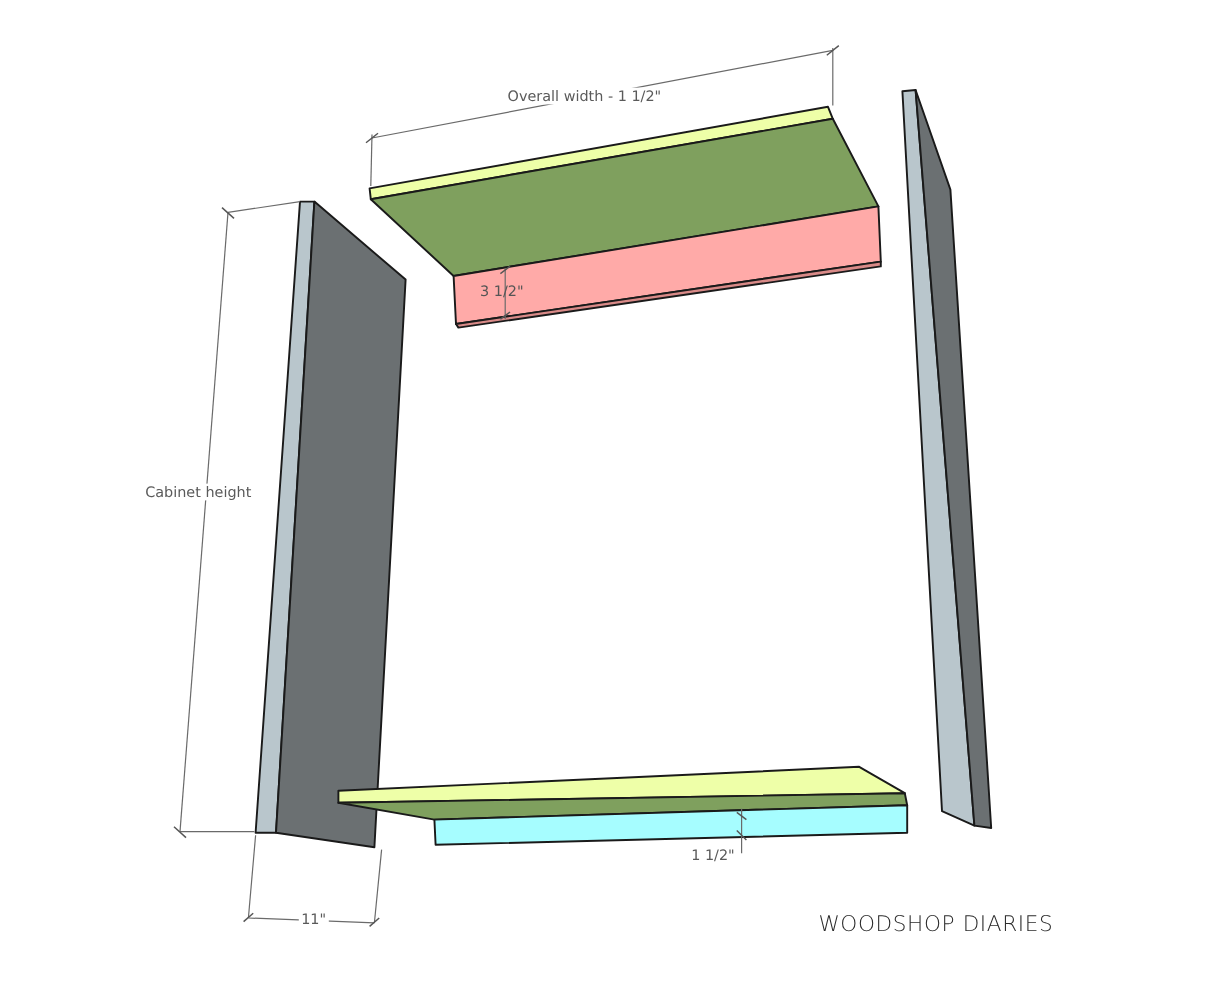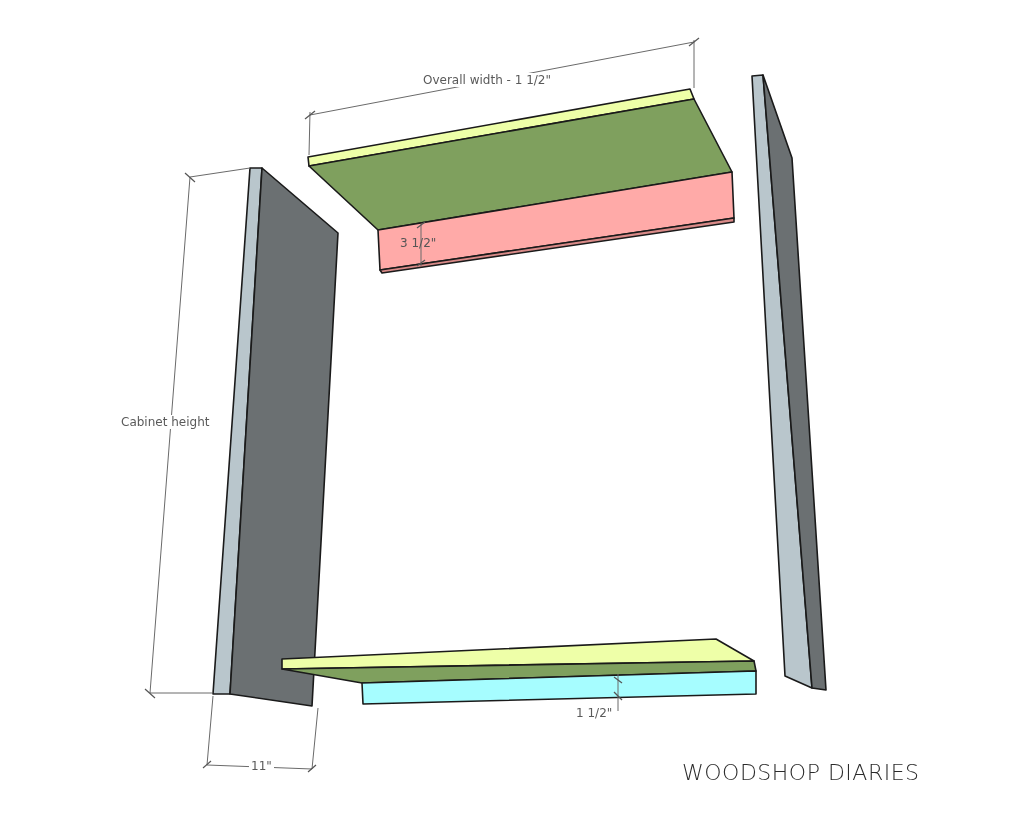--- a/index.html
+++ b/index.html
@@ -3,21 +3,21 @@
 <meta charset="utf-8">
 <style>
   html, body { margin: 0; padding: 0; background: #ffffff; }
   body { width: 1024px; height: 822px; position: relative; overflow: hidden; font-family: "DejaVu Sans", sans-serif; }
   svg { position: absolute; left: 0; top: 0; }
   .dim { stroke: #6a6a6a; stroke-width: 1; fill: none; }
   .tick { stroke: #555; stroke-width: 1.2; }
   .edge { stroke: #1a1a1a; stroke-width: 1.6; stroke-linejoin: round; }
   .lbl { position: absolute; color: #5a5a5a; font-size: 12px; white-space: nowrap; background: #fff; padding: 0 2px; font-family: "DejaVu Sans", sans-serif; }
   .lbl.nobg { background: transparent; }
-  .brand { position: absolute; left: 682px; top: 760px; font-family: "DejaVu Sans", sans-serif; font-weight: 200; font-size: 22px; letter-spacing: 0.5px; color: #2b2b2b; }
+  .brand { position: absolute; left: 682px; top: 760px; font-family: "DejaVu Sans", sans-serif; font-weight: 200; font-size: 18px; letter-spacing: 0.5px; color: #2b2b2b; }
 </style>
 </head>
 <body>
 
 <svg width="1024" height="822" viewBox="0 0 1024 822">
 
   <g>
     <polygon points="250,168 262,168 230,694 213,694" fill="#b9c6cc" class="edge"></polygon>
     <polygon points="262,168 338,233 312,706 230,694" fill="#6b7072" class="edge"></polygon>
   </g>
@@ -79,16 +79,16 @@
     <line class="dim" x1="318" y1="708" x2="312" y2="769"></line>
     <line class="dim" x1="207" y1="765" x2="312" y2="769"></line>
     <line class="tick" x1="203" y1="768" x2="211" y2="761"></line>
     <line class="tick" x1="308" y1="772" x2="316" y2="765"></line>
   </g>
 </svg>
 
 <span class="lbl" style="left:421px; top:73px;">Overall width - 1 1/2"</span>
 <span class="lbl nobg" style="left:398px; top:236px; color:#555;">3 1/2"</span>
 <span class="lbl" style="left:574px; top:706px;">1 1/2"</span>
-<span class="lbl" style="left:119px; top:415px;">Cabinet height</span>
+<span class="lbl" style="left:119px; top:403px;">Cabinet height</span>
 <span class="lbl" style="left:249px; top:759px;">11"</span>
 
 <div class="brand">WOODSHOP DIARIES</div>
 
 </body></html>

